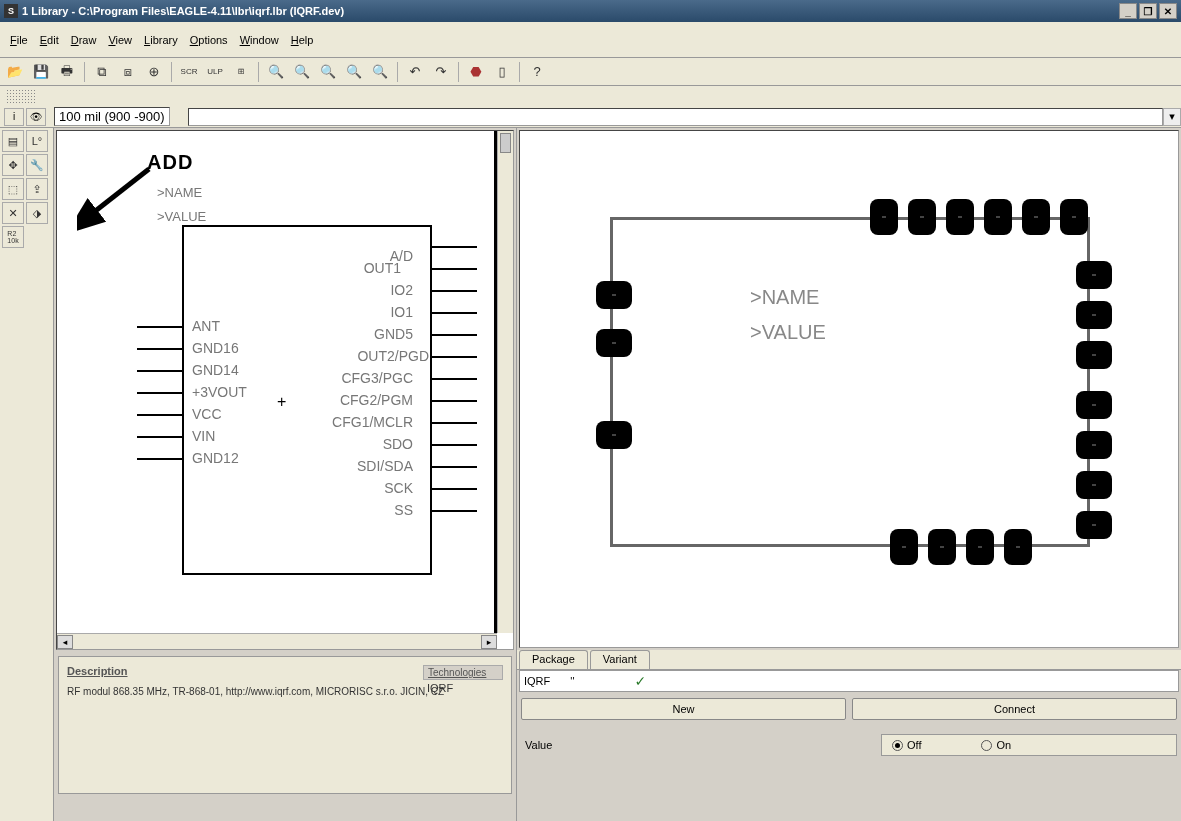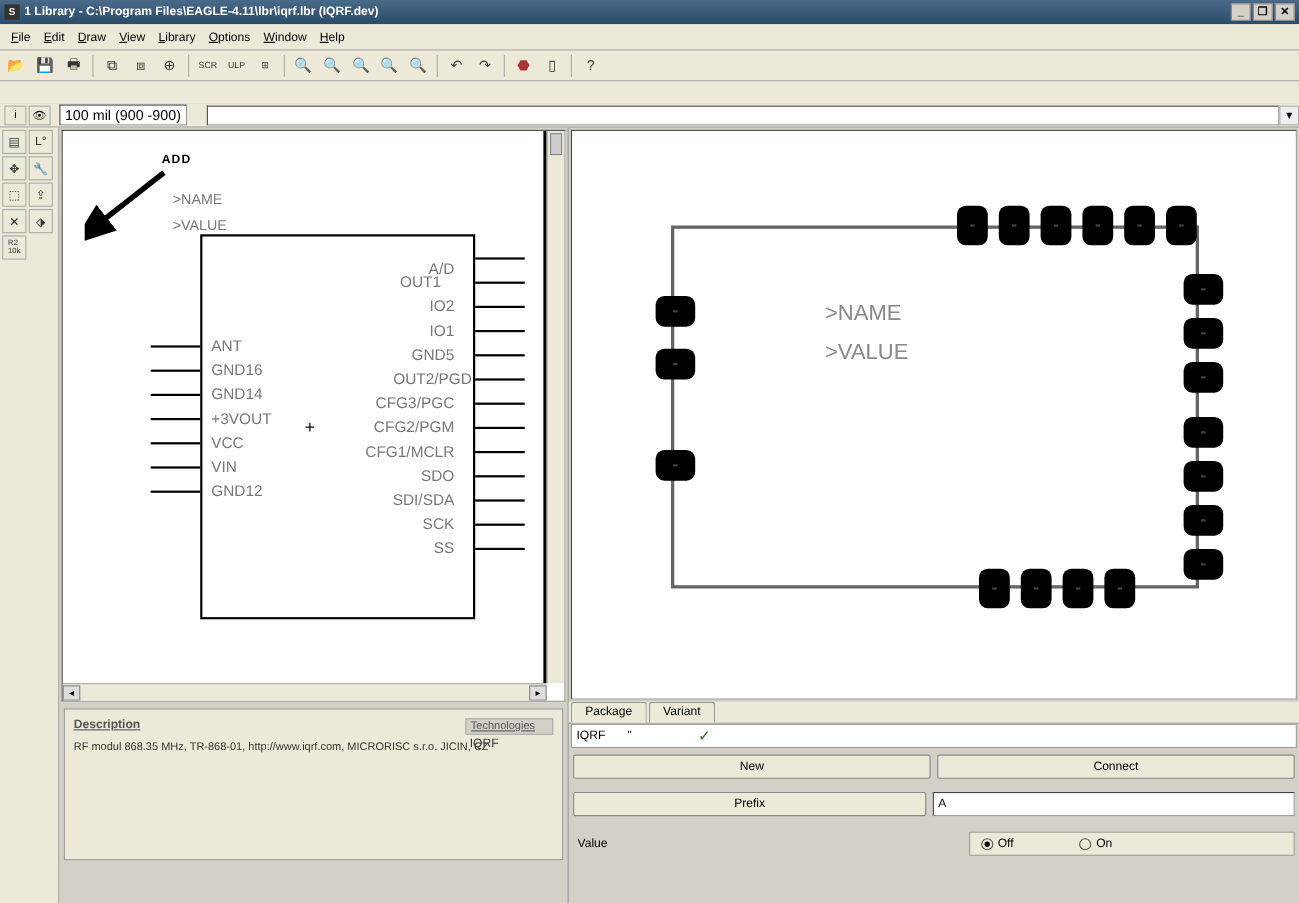--- a/index.html
+++ b/index.html
@@ -6,21 +6,21 @@
 body { background: #d4d0c8; width: 1181px; height: 821px; overflow: hidden; }
 
 
 .titlebar { height: 22px; background: linear-gradient(to bottom, #4a6a8a, #2a4a6a); color: white; display: flex; align-items: center; padding: 0 4px; font-weight: bold; }
 .titlebar .icon { width: 14px; height: 14px; background: #333; margin-right: 4px; display:flex; align-items:center; justify-content:center; color:white; font-size:9px;}
 .titlebar .title { flex: 1; }
 .titlebar .winbtns { display: flex; gap: 2px; }
 .titlebar .winbtn { width: 18px; height: 16px; background: #d4d0c8; border: 1px solid #888; display:flex; align-items:center; justify-content:center; font-size:10px; color:#000;}
 
 
-.menubar { height: 24px; background: #ece9d8; display: flex; align-items: center; padding: 0 4px; border-bottom: 1px solid #999; }
+.menubar { height: 36px; background: #ece9d8; display: flex; align-items: center; padding: 0 4px; border-bottom: 1px solid #999; }
 .menubar .item { padding: 2px 6px; cursor: default; }
 .menubar .item u { text-decoration: underline; }
 
 
 .toolbar { height: 28px; background: #ece9d8; display: flex; align-items: center; padding: 0 4px; gap: 4px; border-bottom: 1px solid #999; }
 .toolbar .btn { width: 22px; height: 22px; border: 1px solid transparent; display:flex;align-items:center;justify-content:center; font-size:13px; color:#333;}
 .toolbar .sep { width: 1px; height: 20px; background: #aaa; margin: 0 2px; }
 
 
 .gridrow { height: 20px; background: #ece9d8; padding-left:6px; display:flex; align-items:center;}
@@ -43,21 +43,21 @@
 .toolbox .tb { width:22px; height:22px; border:1px solid #aaa; display:flex;align-items:center;justify-content:center; font-size:11px; background:#ece9d8; color:#333;}
 
 
 .leftpanel { width: 462px; display:flex; flex-direction:column; background:#d4d0c8; }
 .symbolview { flex:0 0 520px; background:#fff; border:1px inset #999; margin:2px; position:relative; overflow:hidden;}
 .symbolview .scrollbar { position:absolute; right:0; top:0; bottom:16px; width:16px; background:#ece9d8; border-left:1px solid #aaa;}
 .symbolview .scrollbar .thumb { position:absolute; top:2px; left:2px; right:2px; height:20px; background:#ccc; border:1px solid #888;}
 .symbolview .hscroll { position:absolute; left:0; right:16px; bottom:0; height:16px; background:#ece9d8; border-top:1px solid #aaa;}
 .symbolview .hscroll .arrow { position:absolute; width:16px; height:14px; top:1px; background:#ddd; border:1px solid #888; display:flex;align-items:center;justify-content:center; font-size:9px;}
 
-.symbol-add { position:absolute; left:90px; top:20px; font-size:11px; color:#000; font-weight:bold; letter-spacing:1px;}
+.symbol-add { position:absolute; left:90px; top:20px; font-size:20px; color:#000; font-weight:bold; letter-spacing:1px;}
 .symbol-name { position:absolute; left:100px; top:54px; font-size:13px; color:#777;}
 .symbol-value { position:absolute; left:100px; top:78px; font-size:13px; color:#777;}
 .symbol-box { position:absolute; left:125px; top:94px; width:250px; height:350px; border:2px solid #000;}
 .symbol-origin { position:absolute; left:220px; top:262px; font-size:16px; color:#000;}
 .symbol-pin-left { position:absolute; height:2px; background:#000; width:45px;}
 .symbol-pin-right { position:absolute; height:2px; background:#000; width:45px;}
 .symbol-label-left { position:absolute; font-size:14px; color:#777; text-align:left;}
 .symbol-label-right { position:absolute; font-size:14px; color:#777; text-align:right;}
 .blackedge { position:absolute; right:16px; top:0; bottom:16px; width:3px; background:#000;}
 
@@ -307,24 +307,20 @@
     <div class="tablerow">
       <span>IQRF</span>
       <span>''</span>
       <span class="check">✓</span>
     </div>
 
     <div class="btnrow">
       <div class="wbtn">New</div>
       <div class="wbtn">Connect</div>
     </div>
-    <div class="btnrow">
-      <div class="wbtn">Prefix</div>
-      <div class="field">A</div>
-    </div>
 
     <div class="valrow">
       <div class="label">Value</div>
       <div class="radiobox">
         <label class="radio">
             <span class="dot sel"></span>
             <span>Off</span>
           </label>
         <label class="radio">
             <span class="dot"></span>

